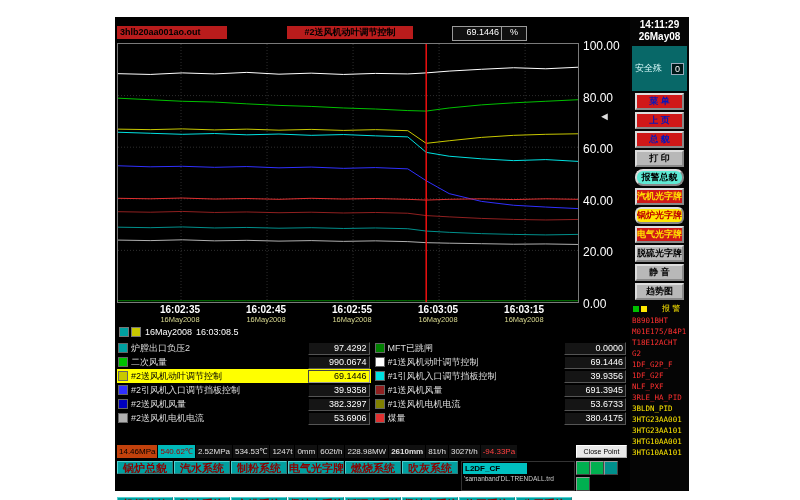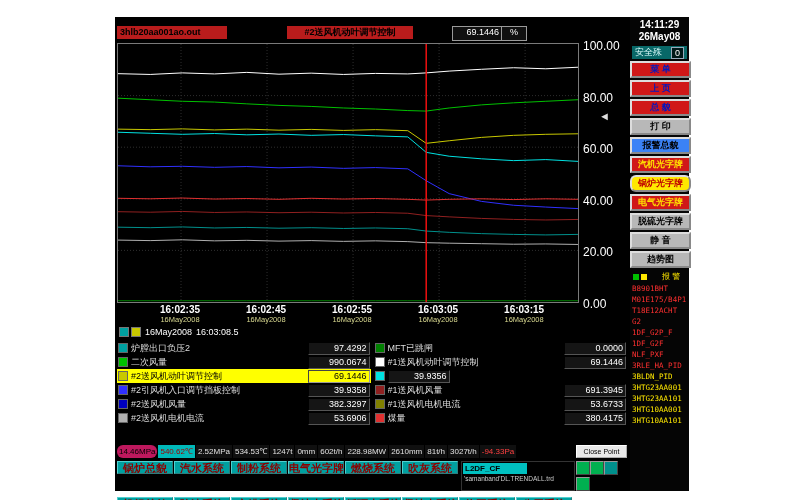--- a/index.html
+++ b/index.html
@@ -59,23 +59,23 @@
        padding:0 2px;width:60px;margin:1px;}
   .file{color:#ccc;font-size:6.5px;white-space:nowrap;padding:0 2px;}
   #indicators{position:absolute;left:461px;top:444px;width:52px;display:grid;
               grid-template-columns:12px 12px 12px;gap:2px;}
   .ind{width:12px;height:12px;border:1px outset #999;cursor:pointer;}
 
   
   #sidebar{position:absolute;left:515px;top:0;width:59px;height:474px;background:#050505;}
   #sb-clock{color:#fff;text-align:center;font-size:10px;font-weight:bold;line-height:12px;padding:2px 0;}
   #sb-safety{margin:1px 2px;height:13px;background:#086868;color:#e0ffff;font-size:9px;
-             display:flex;align-items:center;justify-content:space-between;padding:0 3px;}
+             display:flex;align-items:center;justify-content:space-between;padding:16px 3px;}
   #sb-safety .sv{background:#001818;border:1px solid #9ab;padding:0 3px;color:#fff;}
-  .sbtn{display:block;width:61px;margin:2px auto;height:17px;font-size:9px;font-weight:bold;
+  .sbtn{display:block;width:49px;margin:2px auto;height:17px;font-size:9px;font-weight:bold;
         border:2px outset #ddd;padding:0;font-family:inherit;line-height:13px;white-space:nowrap;overflow:hidden;cursor:pointer;}
   #sb-alarm-hdr{display:flex;align-items:center;gap:15px;color:#ffe800;font-size:8px;margin:3px 3px 1px;}
   .ahicon{width:6px;height:6px;flex:none;}
   #sb-tags{margin:0 2px;}
   .tagline{font-family:"DejaVu Sans Mono",monospace;font-size:7.5px;line-height:11px;
            white-space:nowrap;overflow:hidden;cursor:pointer;}
 </style>
 </head>
 <body>
 
@@ -192,20 +192,21 @@
               <span class="ll">MFT已跳闸</span>
               <span class="lv">0.0000</span>
             </div>
             <div class="lrow">
               <span class="sw" style="background: rgb(255, 255, 255);"></span>
               <span class="ll">#1送风机动叶调节控制</span>
               <span class="lv">69.1446</span>
             </div>
             <div class="lrow">
               <span class="sw" style="background: rgb(0, 224, 224);"></span>
+              <span class="ll">#1引风机入口调节挡板控制</span>
               <span class="lv">39.9356</span>
             </div>
             <div class="lrow">
               <span class="sw" style="background: rgb(144, 32, 32);"></span>
               <span class="ll">#1送风机风量</span>
               <span class="lv">691.3945</span>
             </div>
             <div class="lrow">
               <span class="sw" style="background: rgb(128, 128, 0);"></span>
               <span class="ll">#1送风机电机电流</span>
@@ -213,29 +214,29 @@
             </div>
             <div class="lrow">
               <span class="sw" style="background: rgb(224, 48, 48);"></span>
               <span class="ll">煤量</span>
               <span class="lv">380.4175</span>
             </div>
           </div>
       </div>
 
       <div id="status-strip">
-          <span class="scell" style="background: #be185d; color: rgb(0, 0, 0); border-radius: 6px;">14.46MPa</span>
+          <span class="scell" style="background: #c2410c; color: rgb(0, 0, 0);">14.46MPa</span>
           <span class="scell" style="background: rgb(0, 184, 184); color: rgb(160, 0, 0);">540.62℃</span>
           <span class="scell" style="background: rgb(16, 16, 16); color: rgb(224, 224, 224);">2.52MPa</span>
           <span class="scell" style="background: rgb(16, 16, 16); color: rgb(224, 224, 224);">534.53℃</span>
           <span class="scell" style="background: rgb(16, 16, 16); color: rgb(224, 224, 224);">1247t</span>
           <span class="scell" style="background: rgb(16, 16, 16); color: rgb(224, 224, 224);">0mm</span>
           <span class="scell" style="background: rgb(16, 16, 16); color: rgb(224, 224, 224);">602t/h</span>
           <span class="scell" style="background: rgb(16, 16, 16); color: rgb(224, 224, 224);">228.98MW</span>
-          <span class="scell" style="background: rgb(16, 16, 16); color: rgb(224, 224, 224);">2610mm</span>
+          <span class="scell" style="background: rgb(16, 16, 16); color: rgb(224, 224, 224); font-weight: bold;">2610mm</span>
           <span class="scell" style="background: rgb(16, 16, 16); color: rgb(224, 224, 224);">81t/h</span>
           <span class="scell" style="background: rgb(16, 16, 16); color: rgb(224, 224, 224);">3027t/h</span>
           <span class="scell" style="background: rgb(16, 16, 16); color: rgb(255, 64, 64);">-94.33Pa</span>
         </div>
       <button id="close-point">Close Point</button>
 
       <div id="menu-row1">
           <button class="mbtn">锅炉总貌</button>
           <button class="mbtn">汽水系统</button>
           <button class="mbtn">制粉系统</button>
@@ -274,21 +275,21 @@
       </div>
       <div id="sb-safety">
         <span>安全殊</span>
         <span class="sv">0</span>
       </div>
       <div id="sb-buttons">
           <button class="sbtn" style="background: rgb(208, 24, 24); color: rgb(0, 24, 192);">菜 单</button>
           <button class="sbtn" style="background: rgb(208, 24, 24); color: rgb(0, 24, 192);">上 页</button>
           <button class="sbtn" style="background: rgb(208, 24, 24); color: rgb(0, 24, 192);">总 貌</button>
           <button class="sbtn" style="background: rgb(184, 184, 184); color: rgb(0, 0, 0);">打 印</button>
-          <button class="sbtn" style="background: #3b82f6; color: rgb(0, 0, 0);">报警总貌</button>
+          <button class="sbtn" style="background: #5eead4; color: rgb(0, 0, 0); border-radius: 8px;">报警总貌</button>
           <button class="sbtn" style="background: rgb(208, 24, 24); color: rgb(255, 224, 0);">汽机光字牌</button>
           <button class="sbtn" style="background: rgb(255, 232, 0); color: rgb(192, 0, 0); border-radius: 6px;">锅炉光字牌</button>
           <button class="sbtn" style="background: rgb(208, 24, 24); color: rgb(255, 224, 0);">电气光字牌</button>
           <button class="sbtn" style="background: rgb(184, 184, 184); color: rgb(0, 0, 0);">脱硫光字牌</button>
           <button class="sbtn" style="background: rgb(184, 184, 184); color: rgb(0, 0, 0);">静 音</button>
           <button class="sbtn" style="background: rgb(184, 184, 184); color: rgb(0, 0, 0);">趋势图</button>
         </div>
       <div id="sb-alarm-hdr">
         <span id="alarm-icons" style="display:flex;gap:2px;">
             <span class="ahicon" style="background: rgb(0, 192, 0);"></span>

